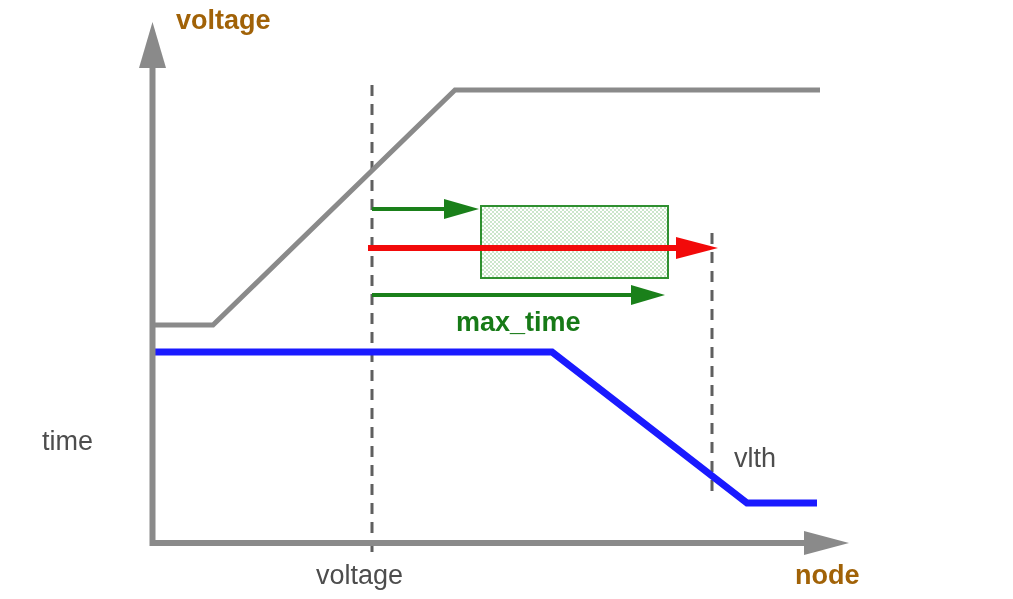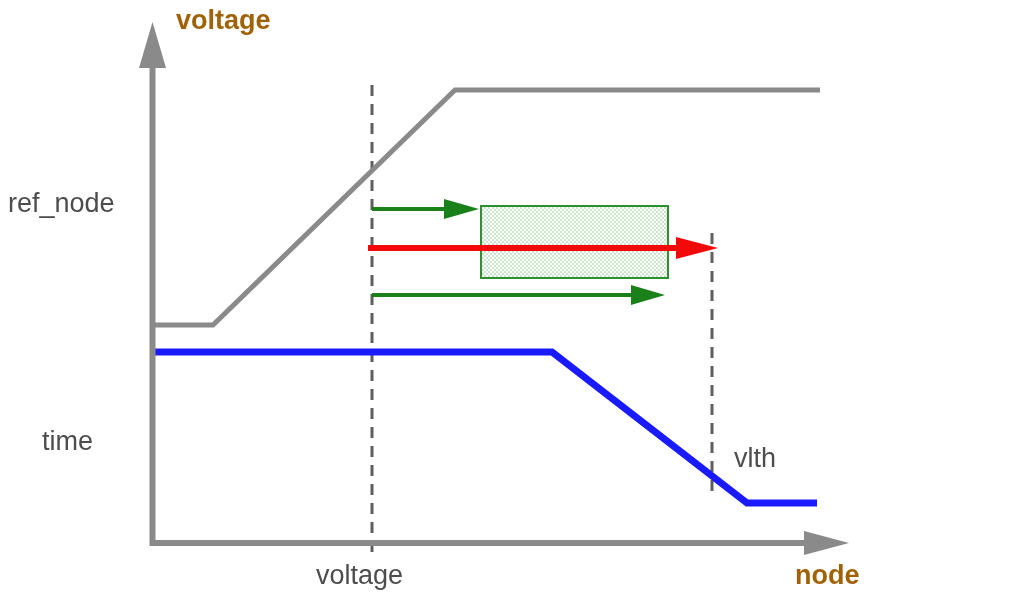--- a/index.html
+++ b/index.html
@@ -65,23 +65,23 @@
     <line x1="368" y1="248" x2="680" y2="248" stroke="#f20a0a" stroke-width="6"></line>
     <polygon points="718,248 676,237 676,259" fill="#f20a0a"></polygon>
 
     <line x1="372" y1="295" x2="634" y2="295" stroke="#1a801a" stroke-width="4"></line>
     <polygon points="665,295 631,285 631,305" fill="#1a801a"></polygon>
   </svg>
 
   <div class="lbl axis-lbl" style="left:176px;top:6px">voltage</div>
 
 
-  <div class="lbl" style="left:8px;top:189px">ref_node</div>
 
 
+  <div class="lbl green-lbl" style="left:456px;top:308px">max_time</div>
 
   <div class="lbl" style="left:42px;top:427px">time</div>
 
   <div class="lbl" style="left:734px;top:444px">vlth</div>
 
   <div class="lbl" style="left:316px;top:561px">voltage</div>
 
   <div class="lbl axis-lbl" style="left:795px;top:561px">node</div>
 
 </div>

